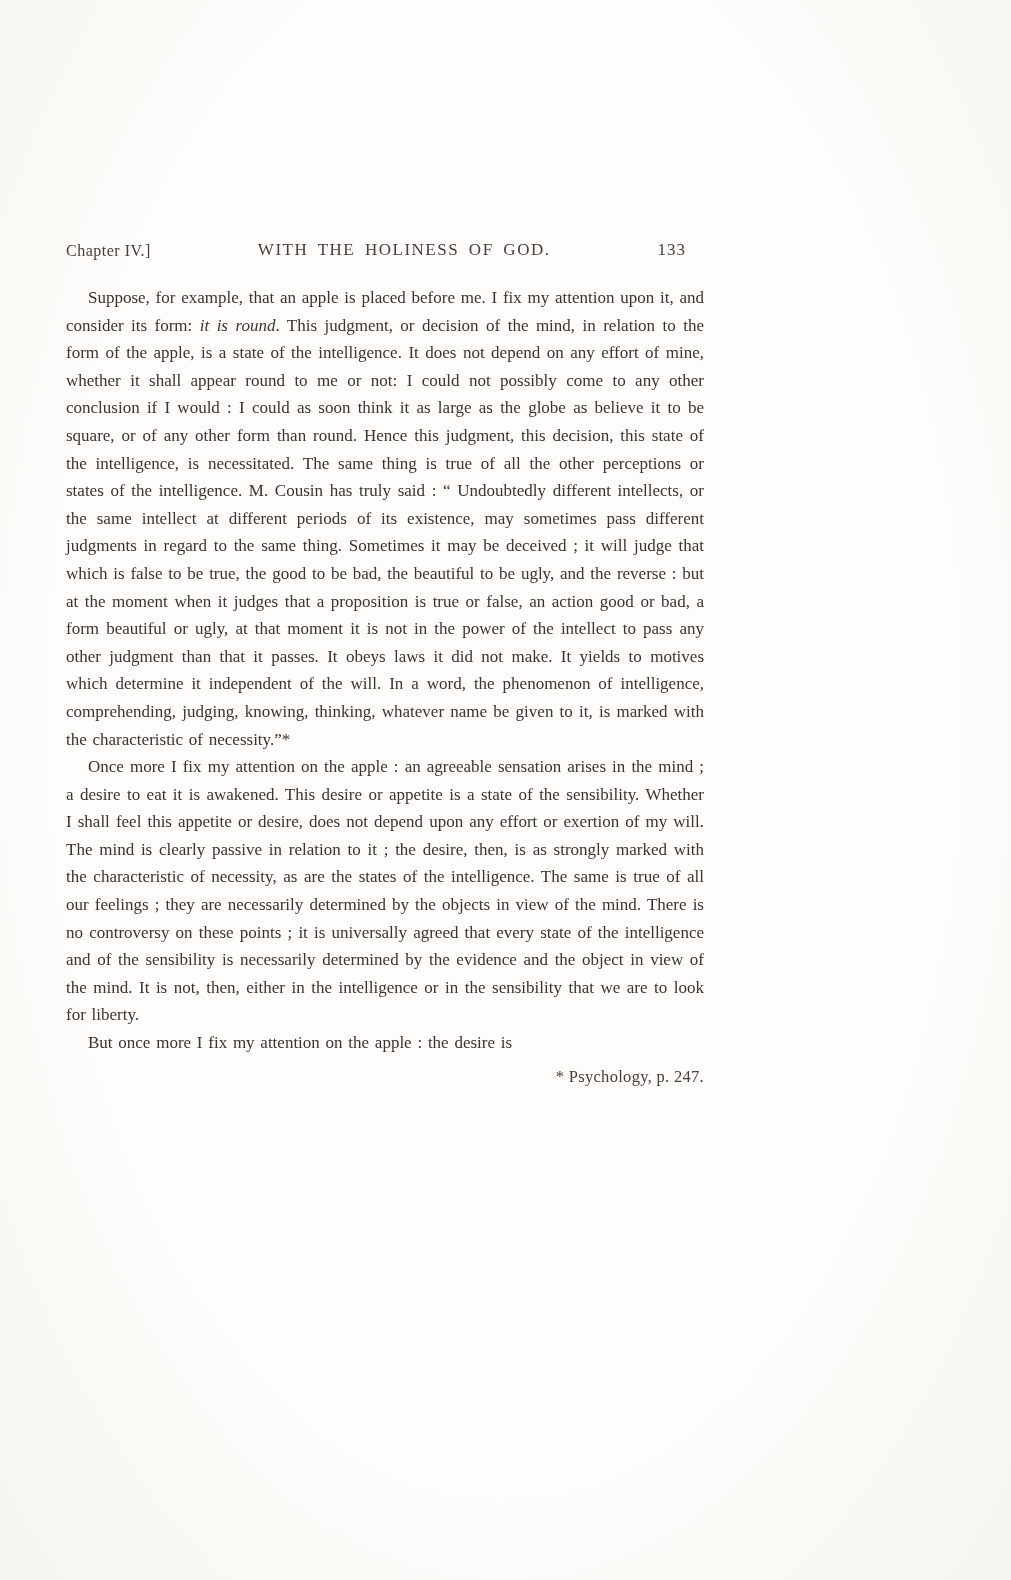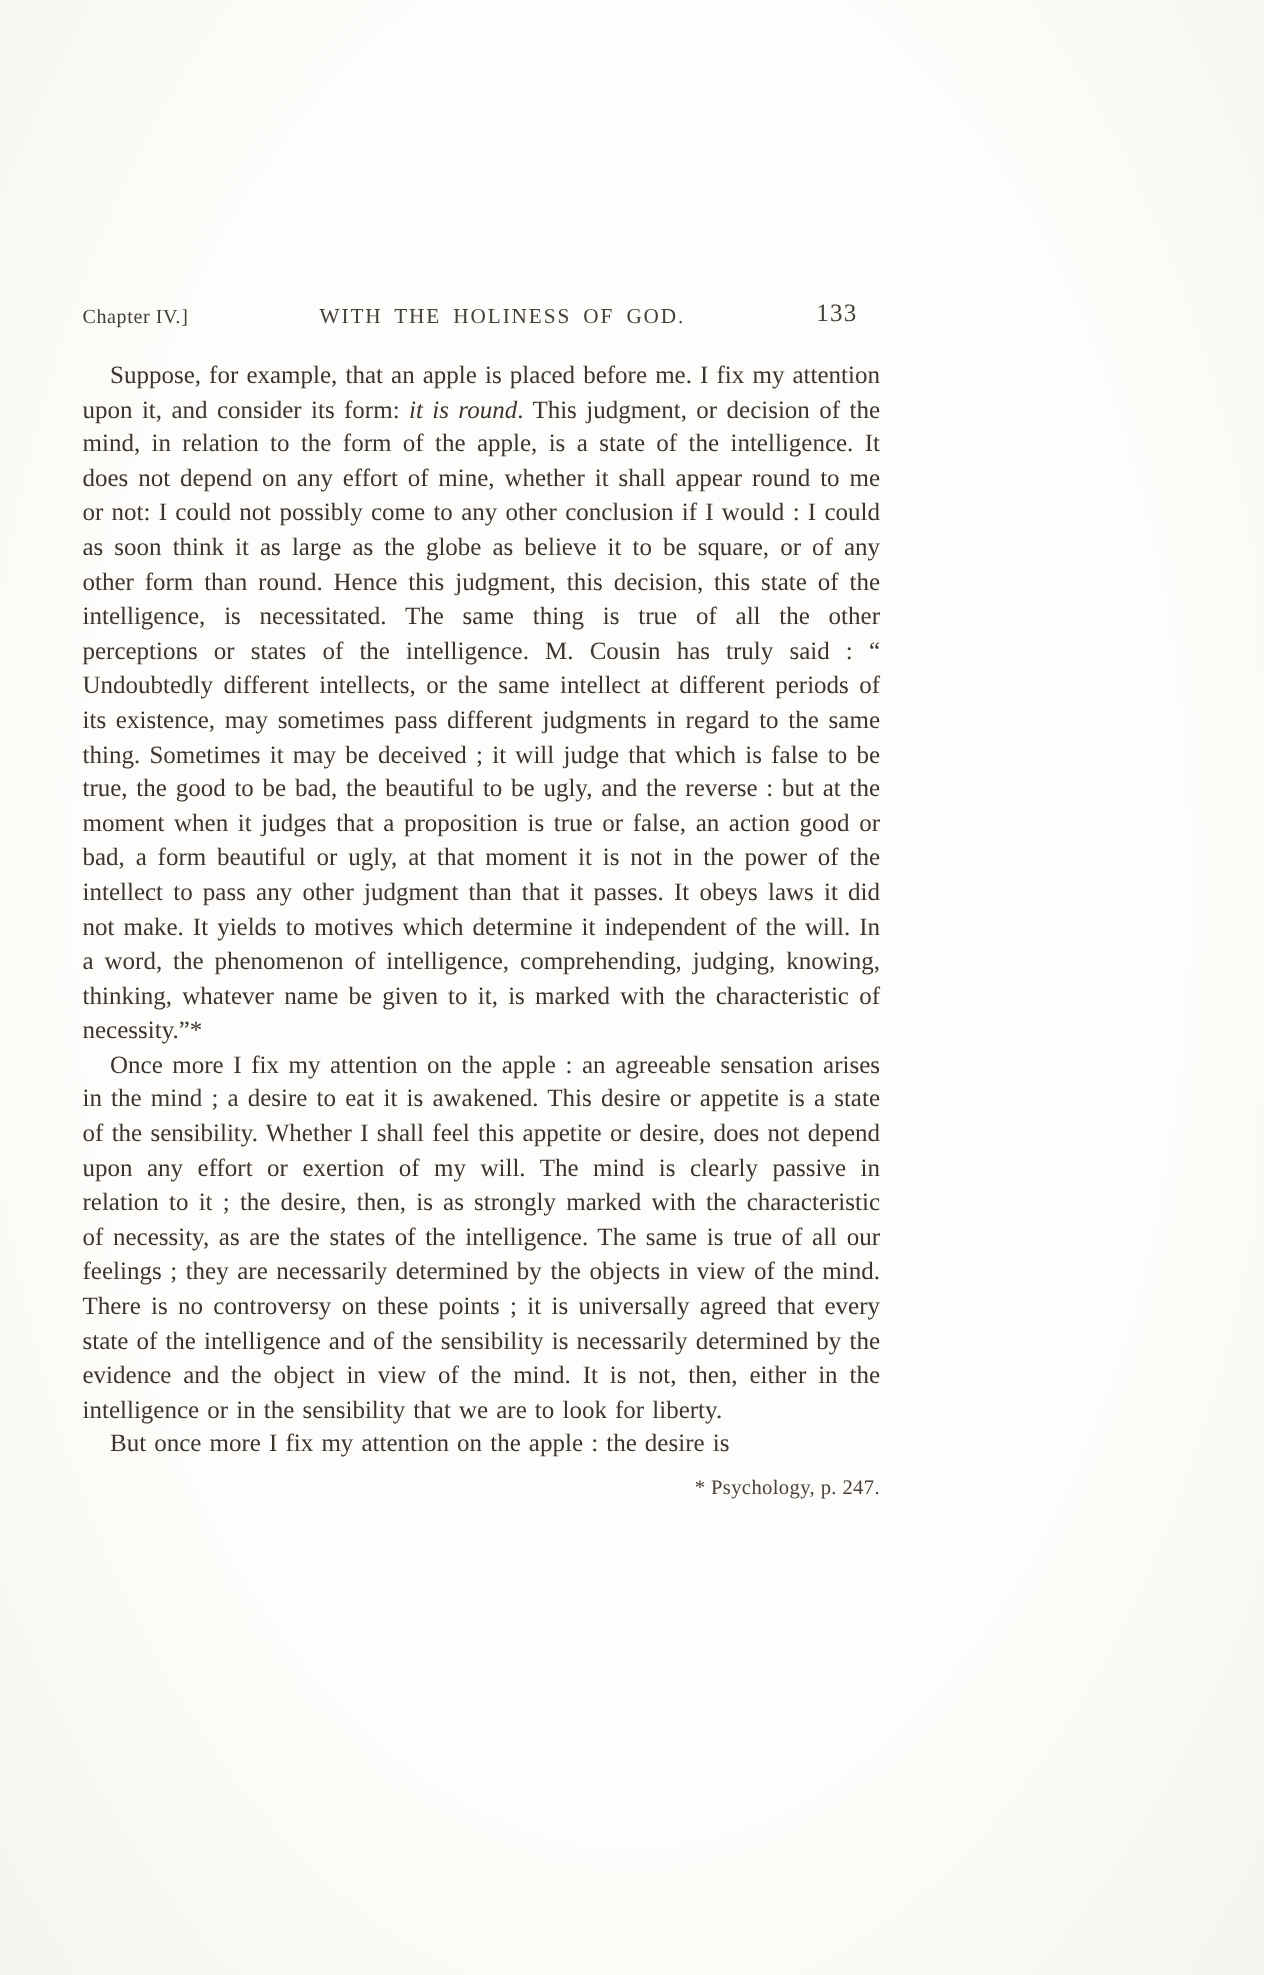--- a/index.html
+++ b/index.html
@@ -38,27 +38,27 @@
     font-size: 16px;
     letter-spacing: 0.5px;
   }
   .running-title {
     font-size: 17px;
     letter-spacing: 1.5px;
     word-spacing: 4px;
     font-weight: 400;
   }
   .page-number {
-    font-size: 20px;
+    font-size: 17px;
     letter-spacing: 1px;
     padding-right: 18px;
   }
   .body-text p {
     margin: 0;
-    font-size: 20px;
+    font-size: 17px;
     line-height: 27.6px;
     text-align: justify;
     text-indent: 22px;
     word-spacing: 1.5px;
     color: #3a352d;
   }
   .body-text em {
     font-style: italic;
   }
   .footnote-row {

